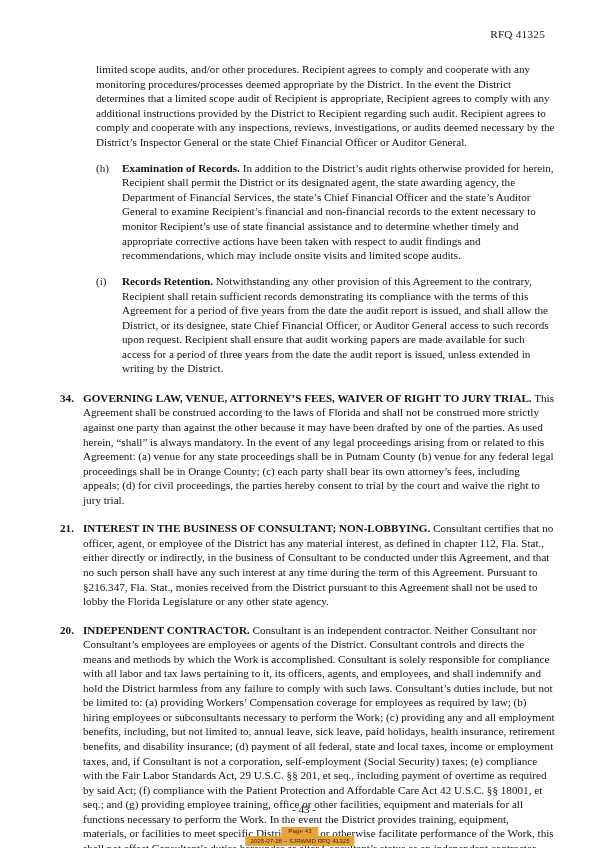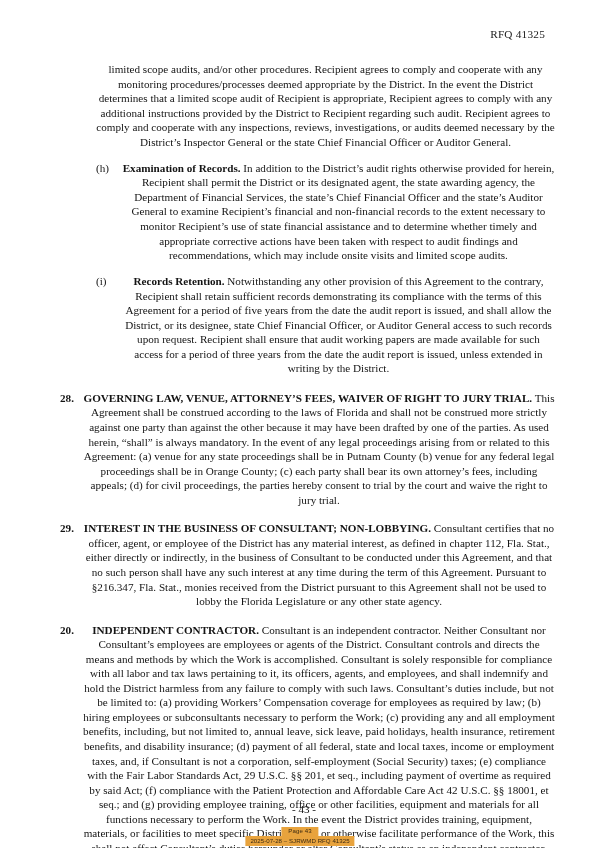--- a/index.html
+++ b/index.html
@@ -38,21 +38,21 @@
     position: absolute;
     top: 62px;
     left: 60px;
     width: 495px;
   }
 
   p {
     margin: 0;
     font-size: 11.15px;
     line-height: 14.55px;
-    text-align: center;
+    text-align: left;
     color: #141414;
   }
 
   
   .cont {
     margin-left: 36px;
     width: 459px;
   }
 
   
@@ -149,26 +149,26 @@
       <span class="marker">(h)</span>
       <b class="hd">Examination of Records.</b><span> In addition to the District’s audit rights otherwise provided for herein, Recipient shall permit the District or its designated agent, the state awarding agency, the Department of Financial Services, the state’s Chief Financial Officer and the state’s Auditor General to examine Recipient’s financial and non-financial records to the extent necessary to monitor Recipient’s use of state financial assistance and to determine whether timely and appropriate corrective actions have been taken with respect to audit findings and recommendations, which may include onsite visits and limited scope audits.</span>
     </p>
 
     <p class="letter-item">
       <span class="marker">(i)</span>
       <b class="hd">Records Retention.</b><span> Notwithstanding any other provision of this Agreement to the contrary, Recipient shall retain sufficient records demonstrating its compliance with the terms of this Agreement for a period of five years from the date the audit report is issued, and shall allow the District, or its designee, state Chief Financial Officer, or Auditor General access to such records upon request. Recipient shall ensure that audit working papers are made available for such access for a period of three years from the date the audit report is issued, unless extended in writing by the District.</span>
     </p>
 
     <p class="num-item sec-28">
-      <span class="marker">28.</span>
+      <span class="marker">34.</span>
       <b class="hd">GOVERNING LAW, VENUE, ATTORNEY’S FEES, WAIVER OF RIGHT TO JURY TRIAL.</b><span> This Agreement shall be construed according to the laws of Florida and shall not be construed more strictly against one party than against the other because it may have been drafted by one of the parties. As used herein, “shall” is always mandatory. In the event of any legal proceedings arising from or related to this Agreement: (a) venue for any state proceedings shall be in Putnam County (b) venue for any federal legal proceedings shall be in Orange County; (c) each party shall bear its own attorney’s fees, including appeals; (d) for civil proceedings, the parties hereby consent to trial by the court and waive the right to jury trial.</span>
     </p>
 
     <p class="num-item sec-29">
-      <span class="marker">29.</span>
+      <span class="marker">21.</span>
       <b class="hd">INTEREST IN THE BUSINESS OF CONSULTANT; NON-LOBBYING.</b><span> Consultant certifies that no officer, agent, or employee of the District has any material interest, as defined in chapter 112, Fla. Stat., either directly or indirectly, in the business of Consultant to be conducted under this Agreement, and that no such person shall have any such interest at any time during the term of this Agreement. Pursuant to §216.347, Fla. Stat., monies received from the District pursuant to this Agreement shall not be used to lobby the Florida Legislature or any other state agency.</span>
     </p>
 
     <p class="num-item sec-30">
       <span class="marker">20.</span>
       <b class="hd">INDEPENDENT CONTRACTOR.</b><span> Consultant is an independent contractor. Neither Consultant nor Consultant’s employees are employees or agents of the District. Consultant controls and directs the means and methods by which the Work is accomplished. Consultant is solely responsible for compliance with all labor and tax laws pertaining to it, its officers, agents, and employees, and shall indemnify and hold the District harmless from any failure to comply with such laws. Consultant’s duties include, but not be limited to: (a) providing Workers’ Compensation coverage for employees as required by law; (b) hiring employees or subconsultants necessary to perform the Work; (c) providing any and all employment benefits, including, but not limited to, annual leave, sick leave, paid holidays, health insurance, retirement benefits, and disability insurance; (d) payment of all federal, state and local taxes, income or employment taxes, and, if Consultant is not a corporation, self-employment (Social Security) taxes; (e) compliance with the Fair Labor Standards Act, 29 U.S.C. §§ 201, et seq., including payment of overtime as required by said Act; (f) compliance with the Patient Protection and Affordable Care Act 42 U.S.C. §§ 18001, et seq.; and (g) providing employee training, office or other facilities, equipment and materials for all functions necessary to perform the Work. In the event the District provides training, equipment, materials, or facilities to meet specific District needs or otherwise facilitate performance of the Work, this shall not affect Consultant’s duties hereunder or alter Consultant’s status as an independent contractor. This</span>
     </p>
 
   </div>
 

